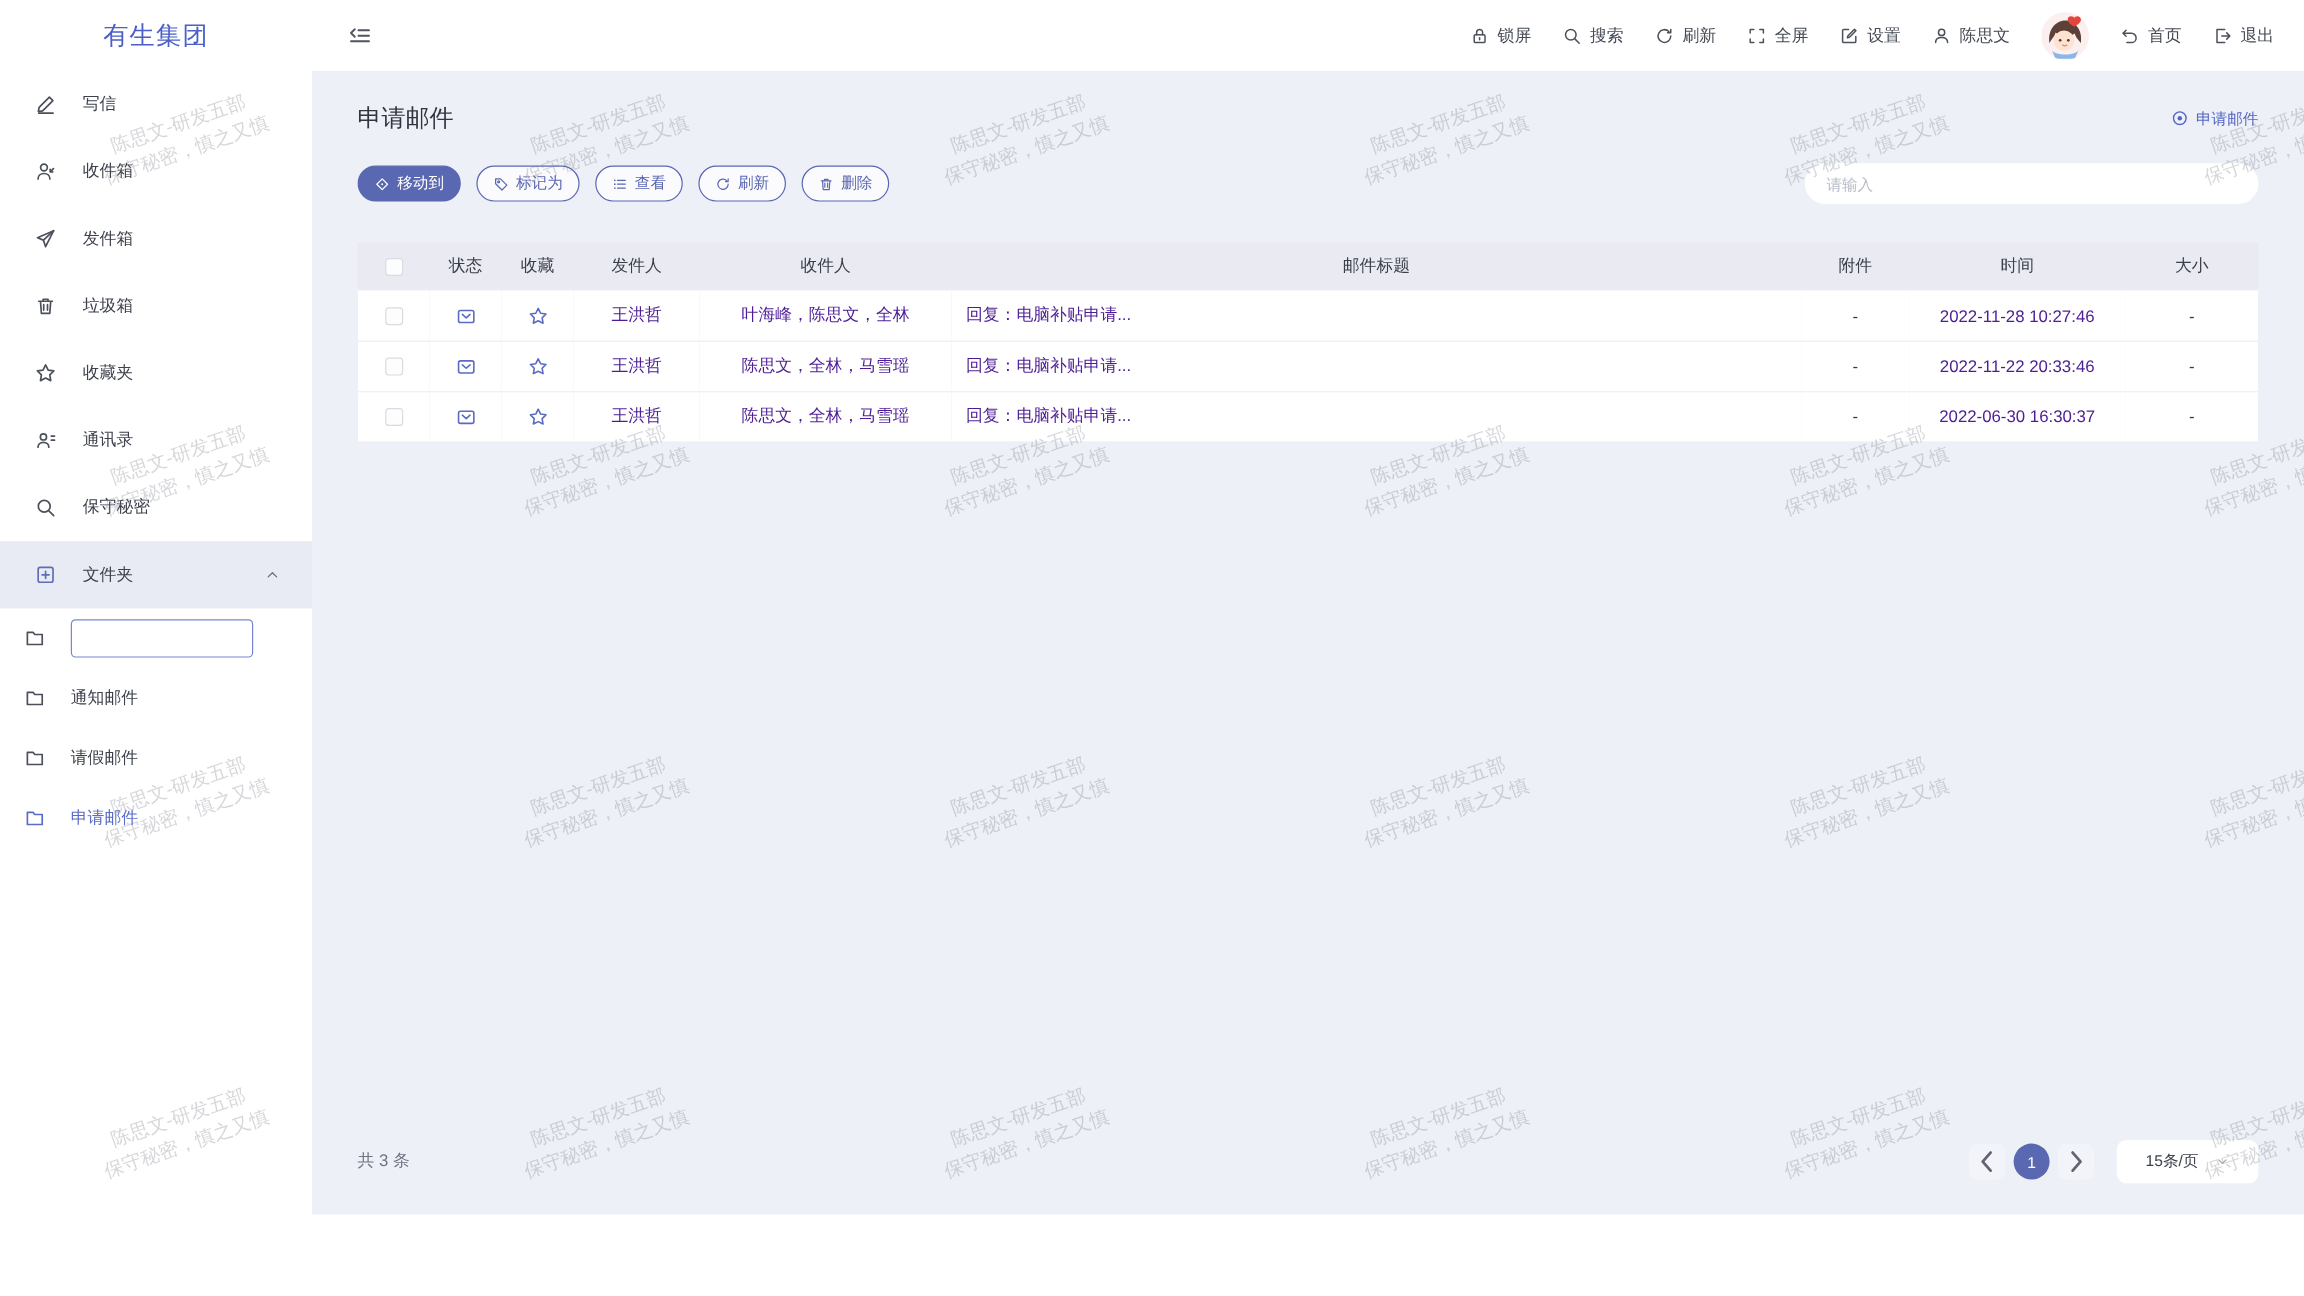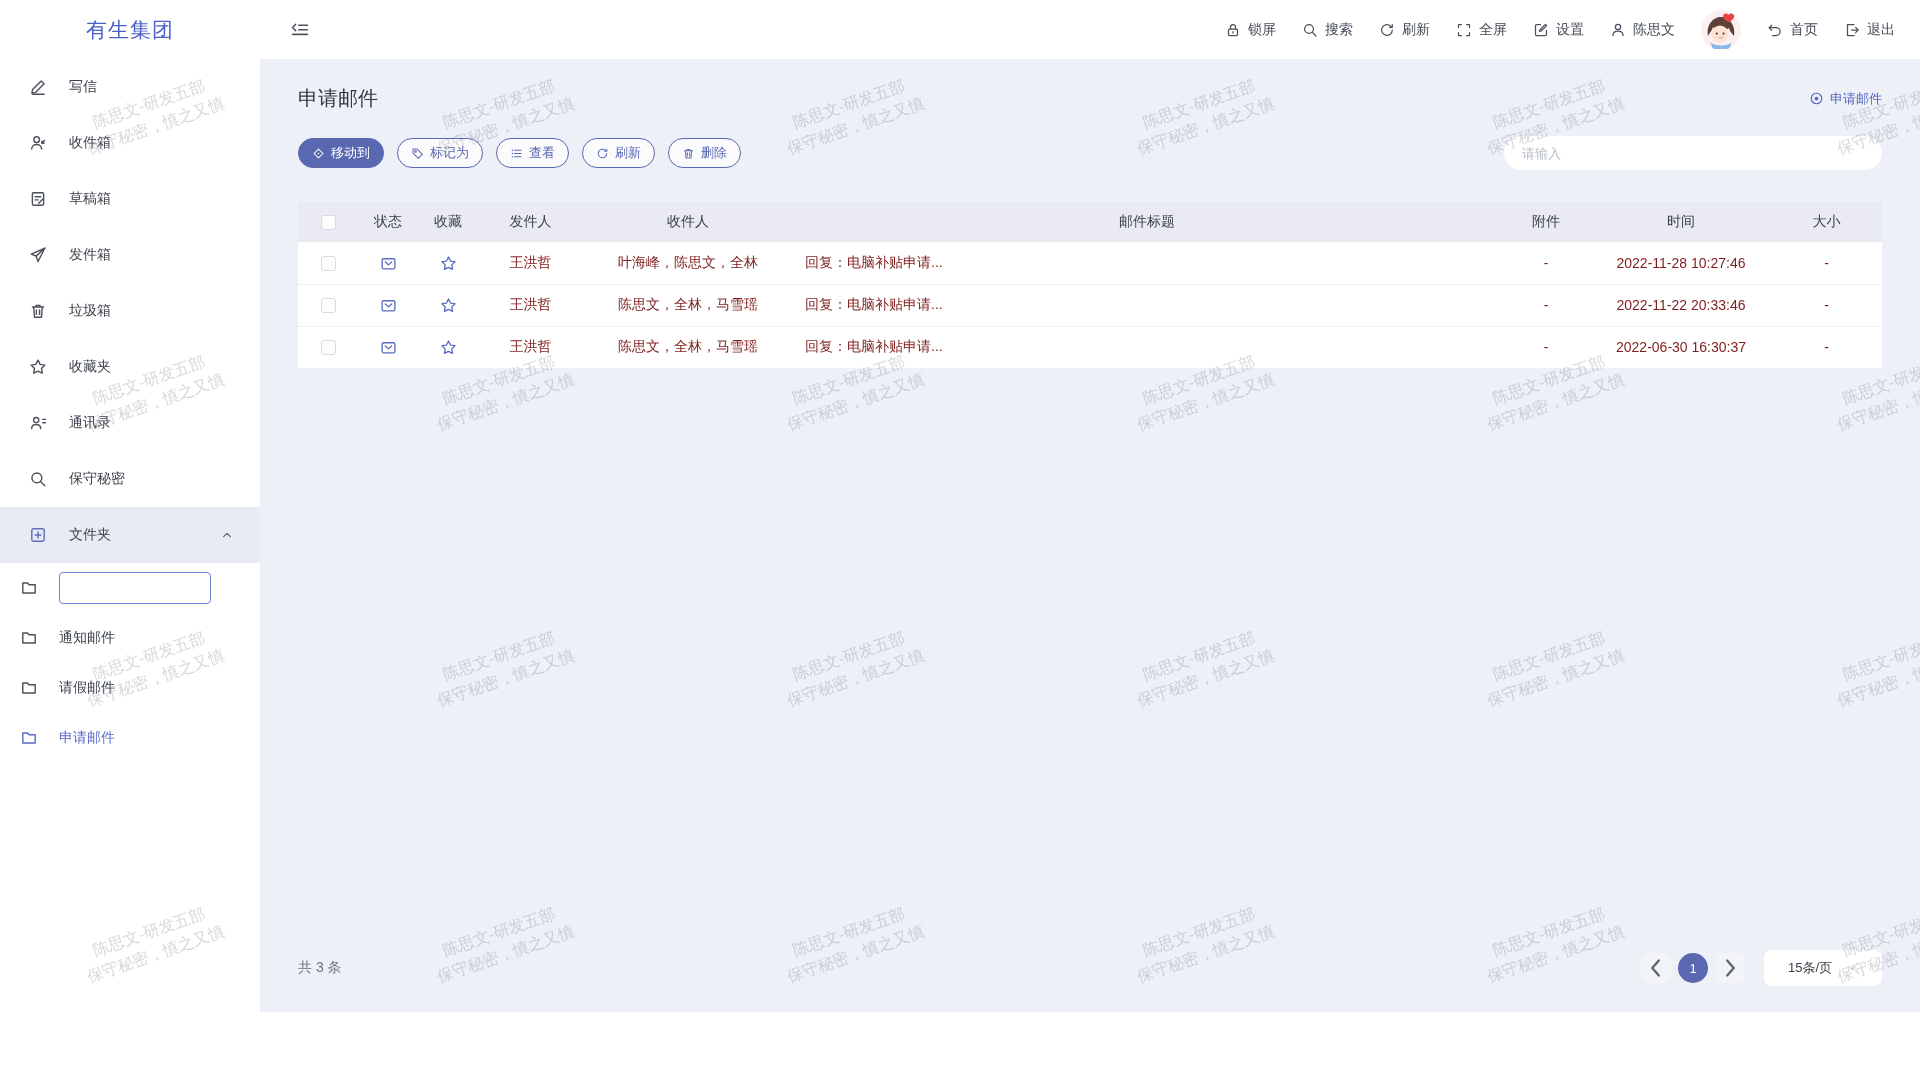--- a/index.html
+++ b/index.html
@@ -57,21 +57,21 @@
               display:flex;align-items:center;padding:0 16px}
   .search-box input{border:none;outline:none;width:100%;font-size:13px;background:transparent;
                     font-family:inherit;color:var(--ink)}
   .search-box input::placeholder{color:#b9bdc9}
 
   
   table{width:100%;border-collapse:collapse;margin-top:32px;font-size:14px;table-layout:fixed}
   thead tr{height:40px;background:var(--thead-bg)}
   th{font-weight:normal;color:#3a3f49;text-align:center;padding:0}
   tbody tr{height:42px;background:#fff;border-bottom:1px solid #eef0f4;cursor:pointer}
-  td{text-align:center;padding:0;color:#7f1d1d;white-space:nowrap;overflow:hidden;
+  td{text-align:center;padding:0;color:#4c1d95;white-space:nowrap;overflow:hidden;
      text-overflow:ellipsis}
   td.subject{text-align:left;padding-left:12px}
   .checkbox{display:inline-block;width:15px;height:15px;border:1px solid #d8dbe2;
             border-radius:3px;background:#fdfdfe;vertical-align:middle;cursor:pointer}
   .cell-ic{display:inline-flex;width:17px;height:17px;color:#5a6cc0;vertical-align:middle}
   .cell-ic svg{width:100%;height:100%}
 
   
   .spacer{flex:1}
   .footer-row{display:flex;align-items:center;margin-bottom:26px}
@@ -113,31 +113,20 @@
     </div>
         <div class="nav-item">
       <span class="ic">
             <svg viewBox="0 0 16 16" fill="none" stroke="currentColor" stroke-width="1.25" stroke-linecap="round" stroke-linejoin="round">
               <circle cx="6.8" cy="5" r="2.5"></circle>
               <path d="M2.4 13.4c0-2.5 2-4 4.4-4 2.4 0 4.4 1.5 4.4 4"></path>
               <path d="M13.8 5.8l-2.4 2.4M11.4 6.3v1.9h1.9"></path>
             </svg>
           </span>
       <span>收件箱</span>
-
-    </div>
-        <div class="nav-item">
-      <span class="ic">
-            <svg viewBox="0 0 16 16" fill="none" stroke="currentColor" stroke-width="1.25" stroke-linecap="round" stroke-linejoin="round">
-              <rect x="3" y="2.5" width="10" height="11" rx="1"></rect>
-              <path d="M5.5 6h5M5.5 8.8h2.6"></path>
-              <path d="M8.6 11.7l4-4"></path>
-            </svg>
-          </span>
-      <span>草稿箱</span>
 
     </div>
         <div class="nav-item">
       <span class="ic">
             <svg viewBox="0 0 16 16" fill="none" stroke="currentColor" stroke-width="1.25" stroke-linecap="round" stroke-linejoin="round">
               <path d="M14 2L2 7.2l4.4 1.8L8 13.8 14 2z"></path>
               <path d="M6.4 9L14 2"></path>
             </svg>
           </span>
       <span>发件箱</span>

